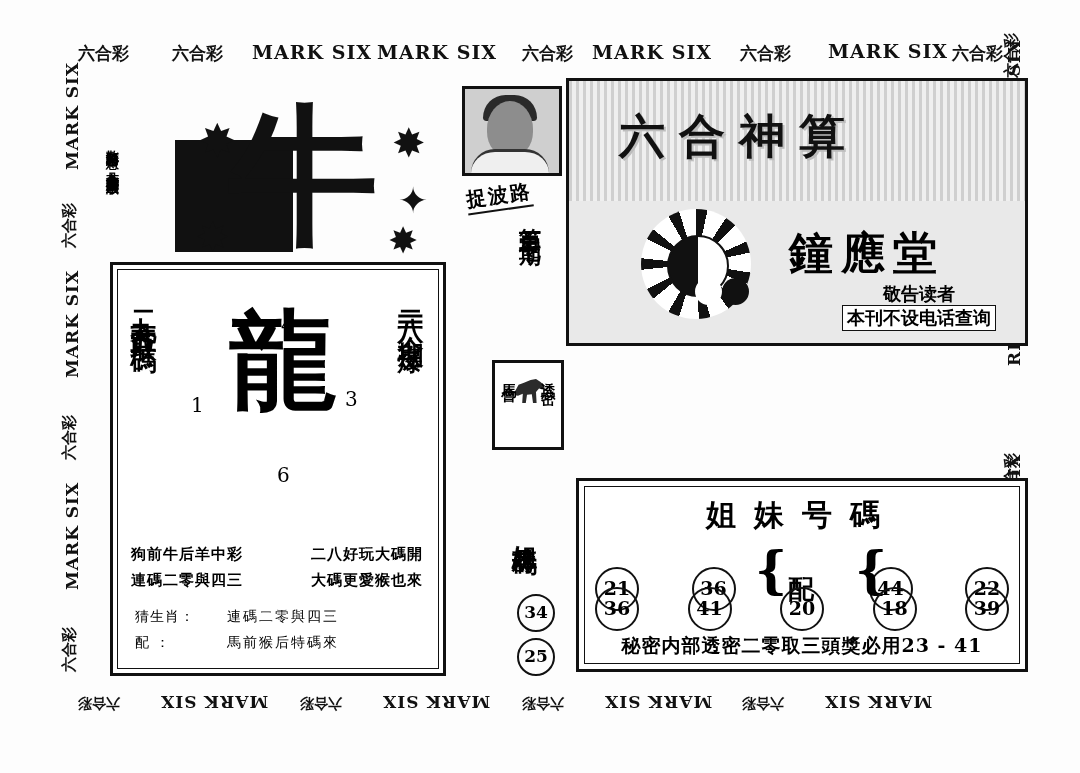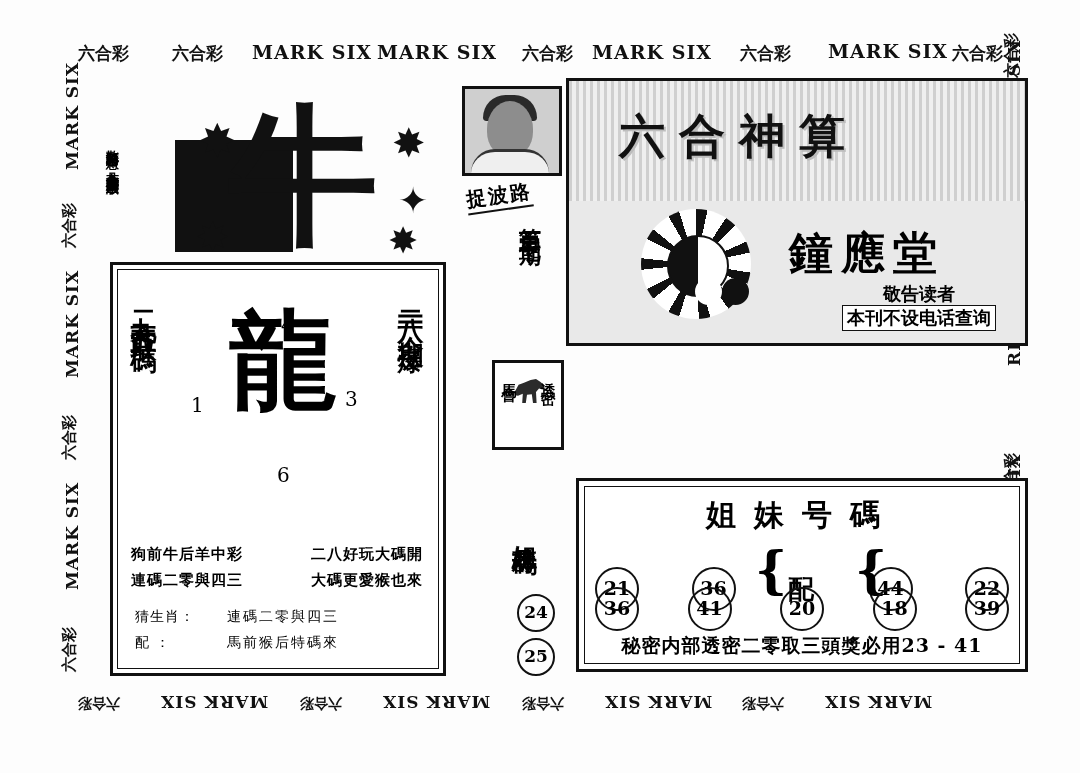--- a/index.html
+++ b/index.html
@@ -353,21 +353,21 @@
     <div class="horse"></div>
     <div class="hv">馬會</div>
     <div class="rv">透密</div>
   </div>
 
   <div class="slogan">
   </div>
 
   <div class="sister">
     <div class="sv">姐妹号碼</div>
-    <div class="circle">24</div>
+    <div class="circle">34</div>
     <div class="circle">25</div>
   </div>
 
   <div class="lianma">
     <div class="lm-title">姐妹号碼</div>
 
     <div class="lm-row r1">
       <span class="circle">21</span>
       <span class="circle">36</span>
       <span class="lm-mid">配</span>

